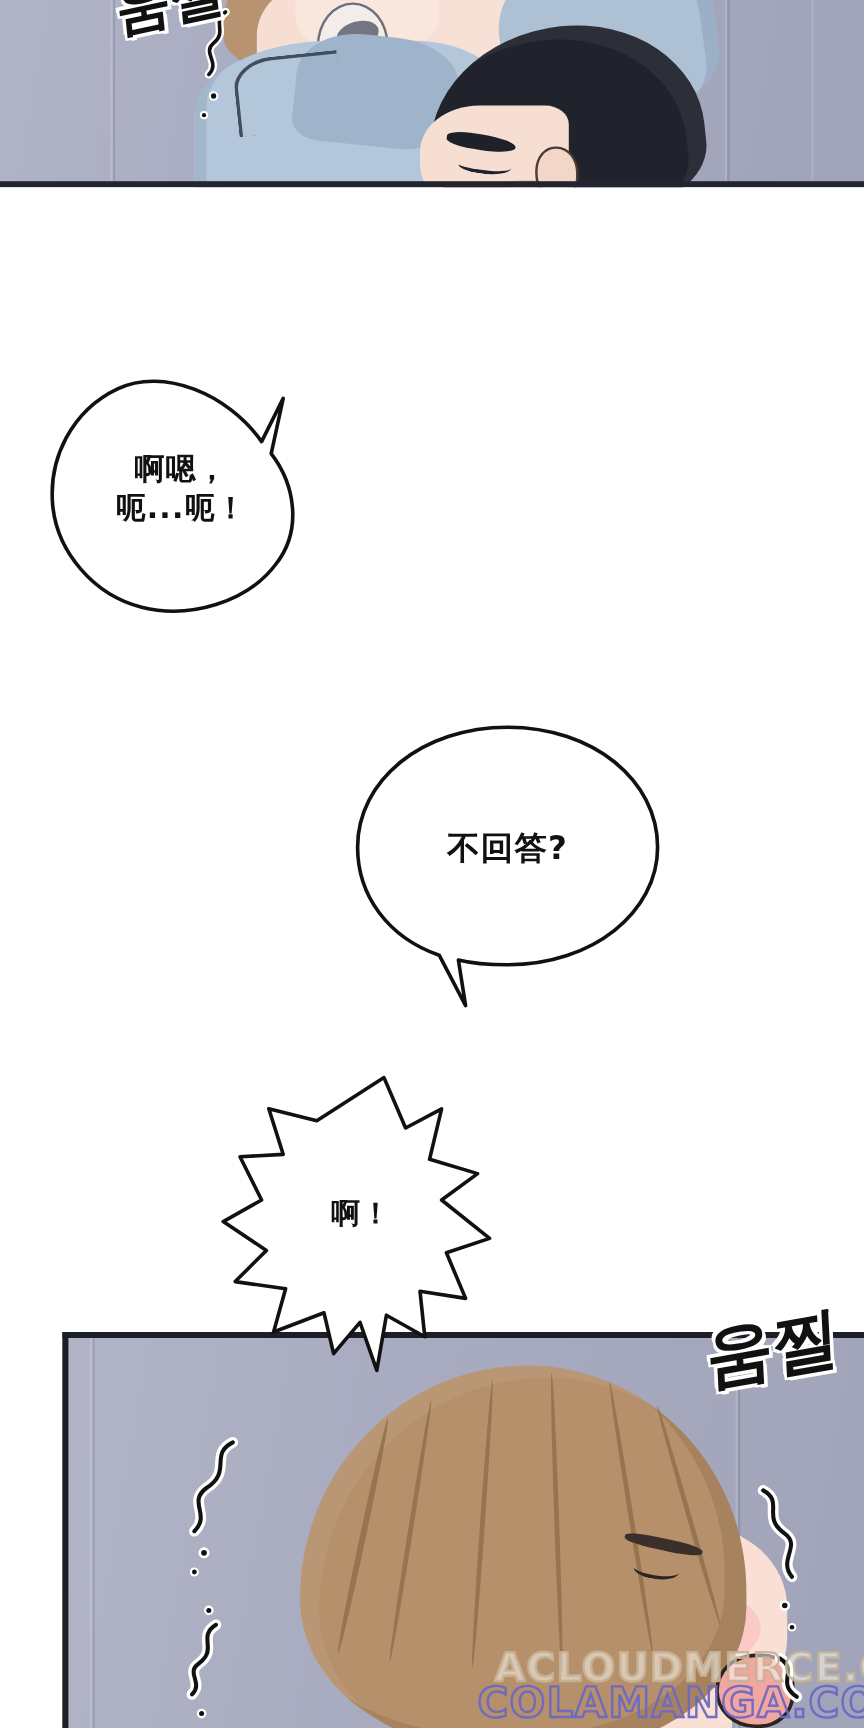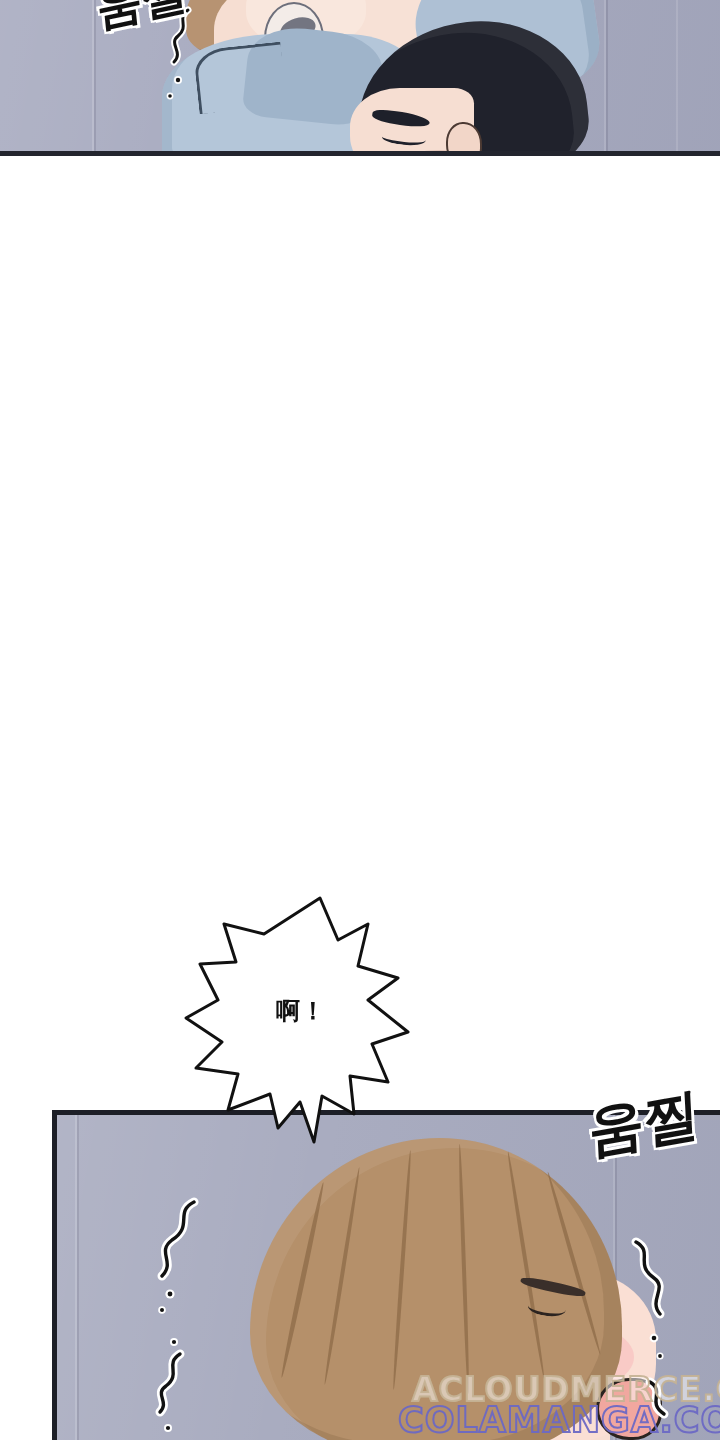--- a/index.html
+++ b/index.html
@@ -242,21 +242,44 @@
           <circle cx="10" cy="92" r="1.8" fill="#111"></circle>
         <circle cx="22" cy="-2" r="3.6" fill="#fff"></circle>
           <circle cx="22" cy="-2" r="1.9" fill="#111"></circle>
       </svg>
     </div>
 
     <div class="sfx" id="sfx-top">움찔</div>
     <div class="border-bottom"></div>
   </div>
 
-
+  <div class="balloon" id="balloon-1">
+    <svg width="222" height="206" viewBox="0 0 222 206">
+      <path d="M178 56 L196 20 L186 66
+               C206 92 212 130 190 158
+               C166 190 118 204 78 194
+               C38 184 8 148 4 110
+               C0 70 20 30 58 12
+               C96 -6 150 16 178 56 Z" fill="#ffffff" stroke="#111111" stroke-width="3" stroke-linejoin="round"></path>
+    </svg>
+    <div class="txt">啊嗯，
+呃...呃！</div>
+  </div>
+
+  <div class="balloon" id="balloon-2">
+    <svg width="262" height="244" viewBox="0 0 262 244">
+      <path d="M131 4 C202 4 256 48 256 104
+               C256 158 202 202 131 202
+               C116 202 102 201 90 198
+               L96 236 L74 194
+               C31 179 6 144 6 104
+               C6 48 60 4 131 4 Z" fill="#ffffff" stroke="#111111" stroke-width="3" stroke-linejoin="round"></path>
+    </svg>
+    <div class="txt">不回答?</div>
+  </div>
 
   <div class="balloon" id="balloon-3">
     <svg width="238" height="262" viewBox="0 0 238 262">
       <path d="M138 2 L156 44 L186 28 L176 70 L216 82 L186 104
                L226 136 L190 148 L206 186 L168 180 L172 218
                L140 200 L132 246 L118 206 L96 232 L88 198
                L46 214 L56 178 L14 172 L40 146
                L4 122 L36 104 L18 68 L54 66 L42 28 L82 38 Z" fill="#ffffff" stroke="#111111" stroke-width="3" stroke-linejoin="round"></path>
     </svg>
     <div class="txt">啊！</div>

